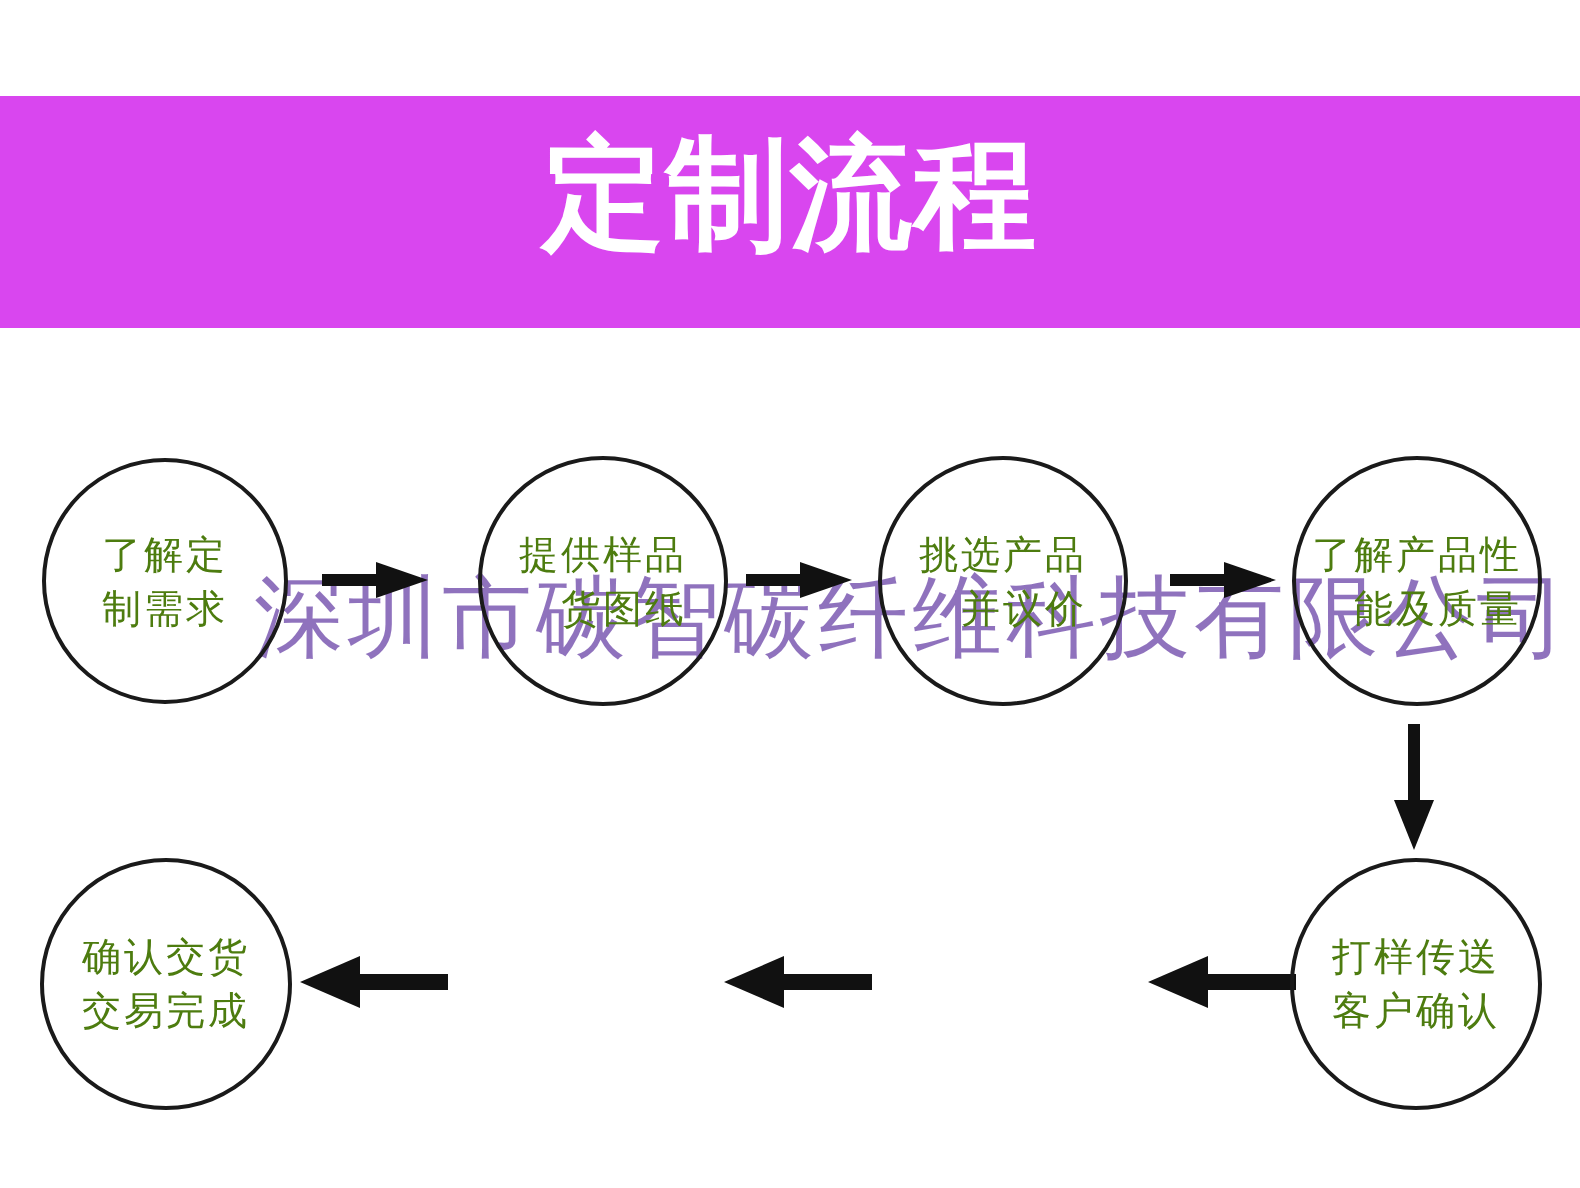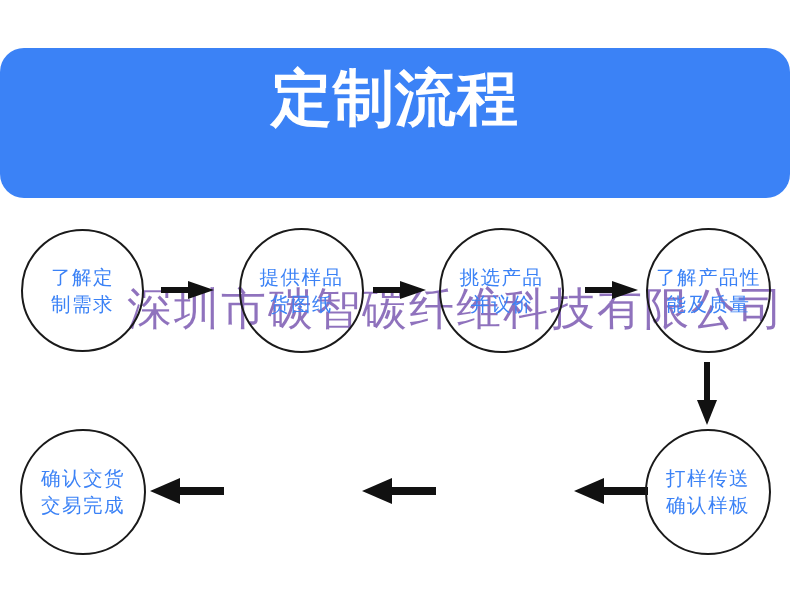--- a/index.html
+++ b/index.html
@@ -20,23 +20,22 @@
     background: #ffffff;
     overflow: hidden;
   }
 
   
   .banner {
     position: absolute;
     left: 0;
     top: 48px;
     width: 790px;
-    height: 150px;
-    background: #3b82f6;
-    border-radius: 24px;
+    height: 116px;
+    background: #d946ef;
   }
   .banner-title {
     position: absolute;
     left: 0;
     top: 14px;
     width: 790px;
     text-align: center;
     color: #ffffff;
     font-size: 61px;
     line-height: 72px;
@@ -86,24 +85,24 @@
     position: absolute;
     border: 2.2px solid #1a1a1a;
     border-radius: 50%;
     background: transparent;
     display: flex;
     align-items: center;
     justify-content: center;
     box-sizing: border-box;
   }
   .node-label {
-    text-align: center;
+    text-align: right;
     font-size: 19.5px;
     line-height: 27px;
-    color: #3b82f6;
+    color: #4d7c0f;
     letter-spacing: 1.5px;
     font-family: "DejaVu Sans", "Liberation Sans", sans-serif;
     white-space: pre-line;
     padding: 0 4px;
   }
 
   
   .arrow-layer {
     position: absolute;
     left: 0;
@@ -184,17 +183,17 @@
 
     <div class="node" style="left:20px;  top:239px; width:126px; height:126px;">
       <span class="node-label">确认交货
 交易完成</span>
     </div>
 
 
 
     <div class="node" style="left:645px; top:239px; width:126px; height:126px;">
       <span class="node-label">打样传送
-确认样板</span>
+客户确认</span>
     </div>
 
   </div>
 </div>
 
 </body></html>

